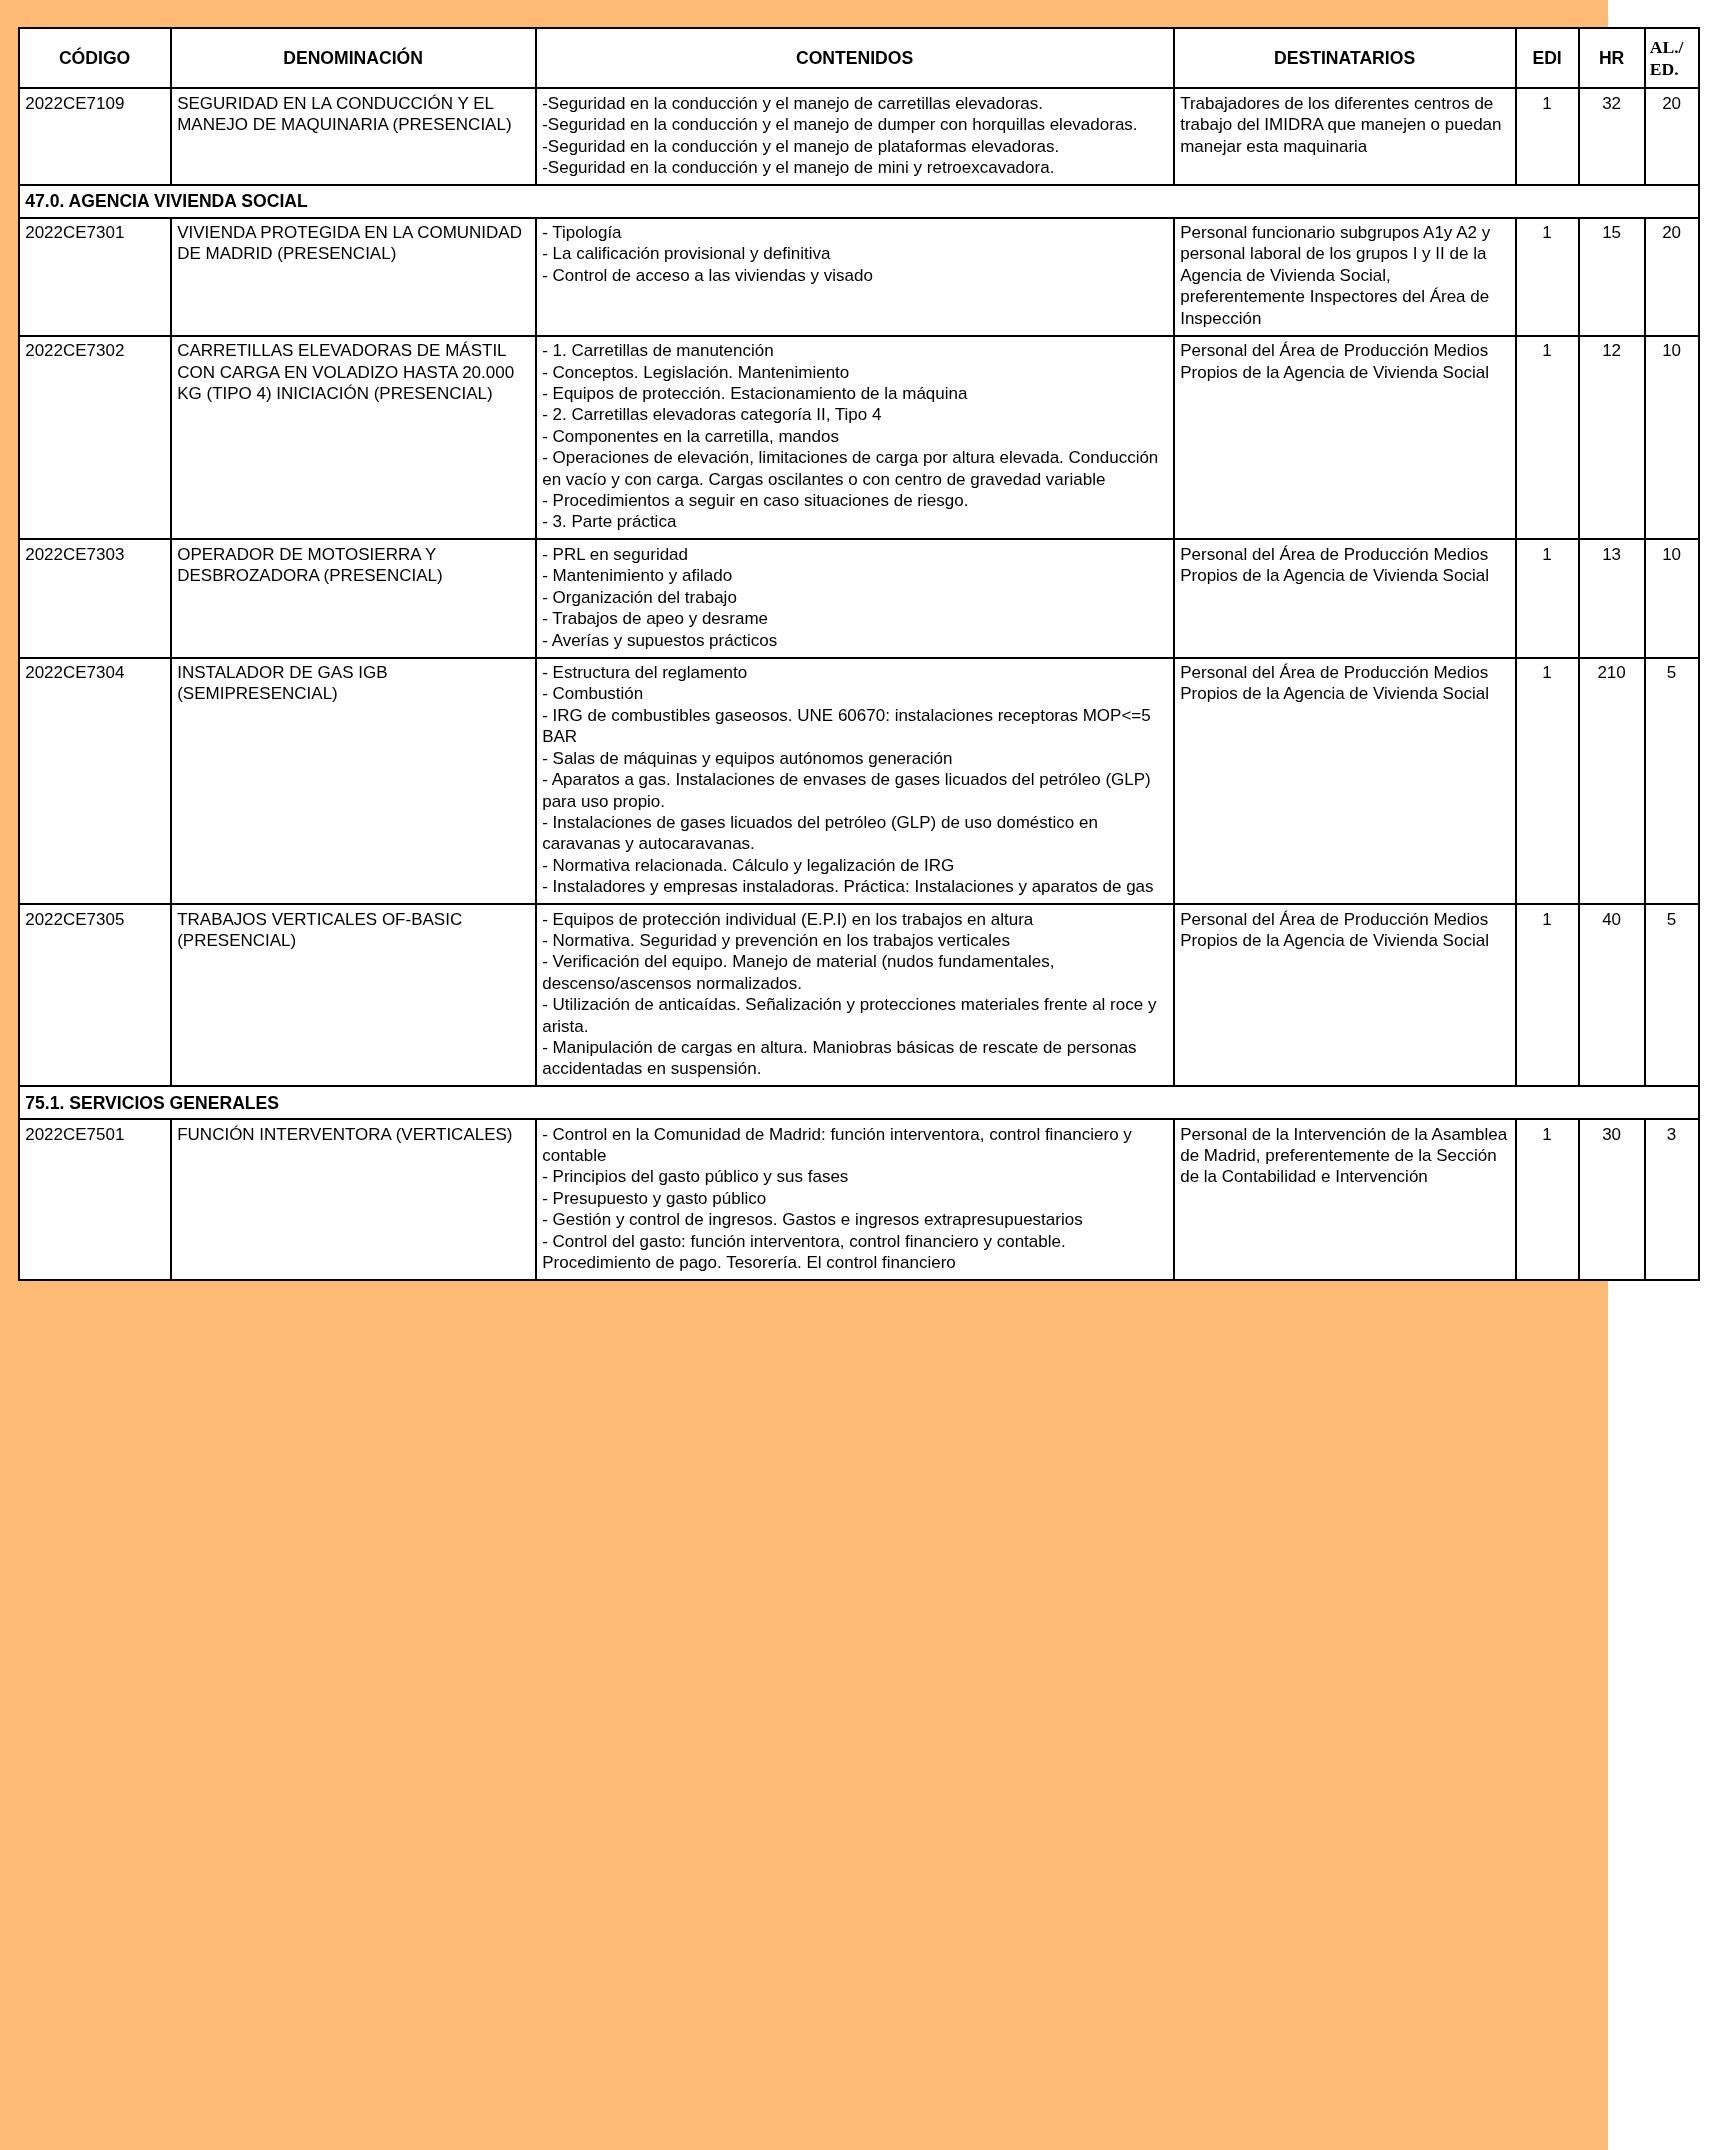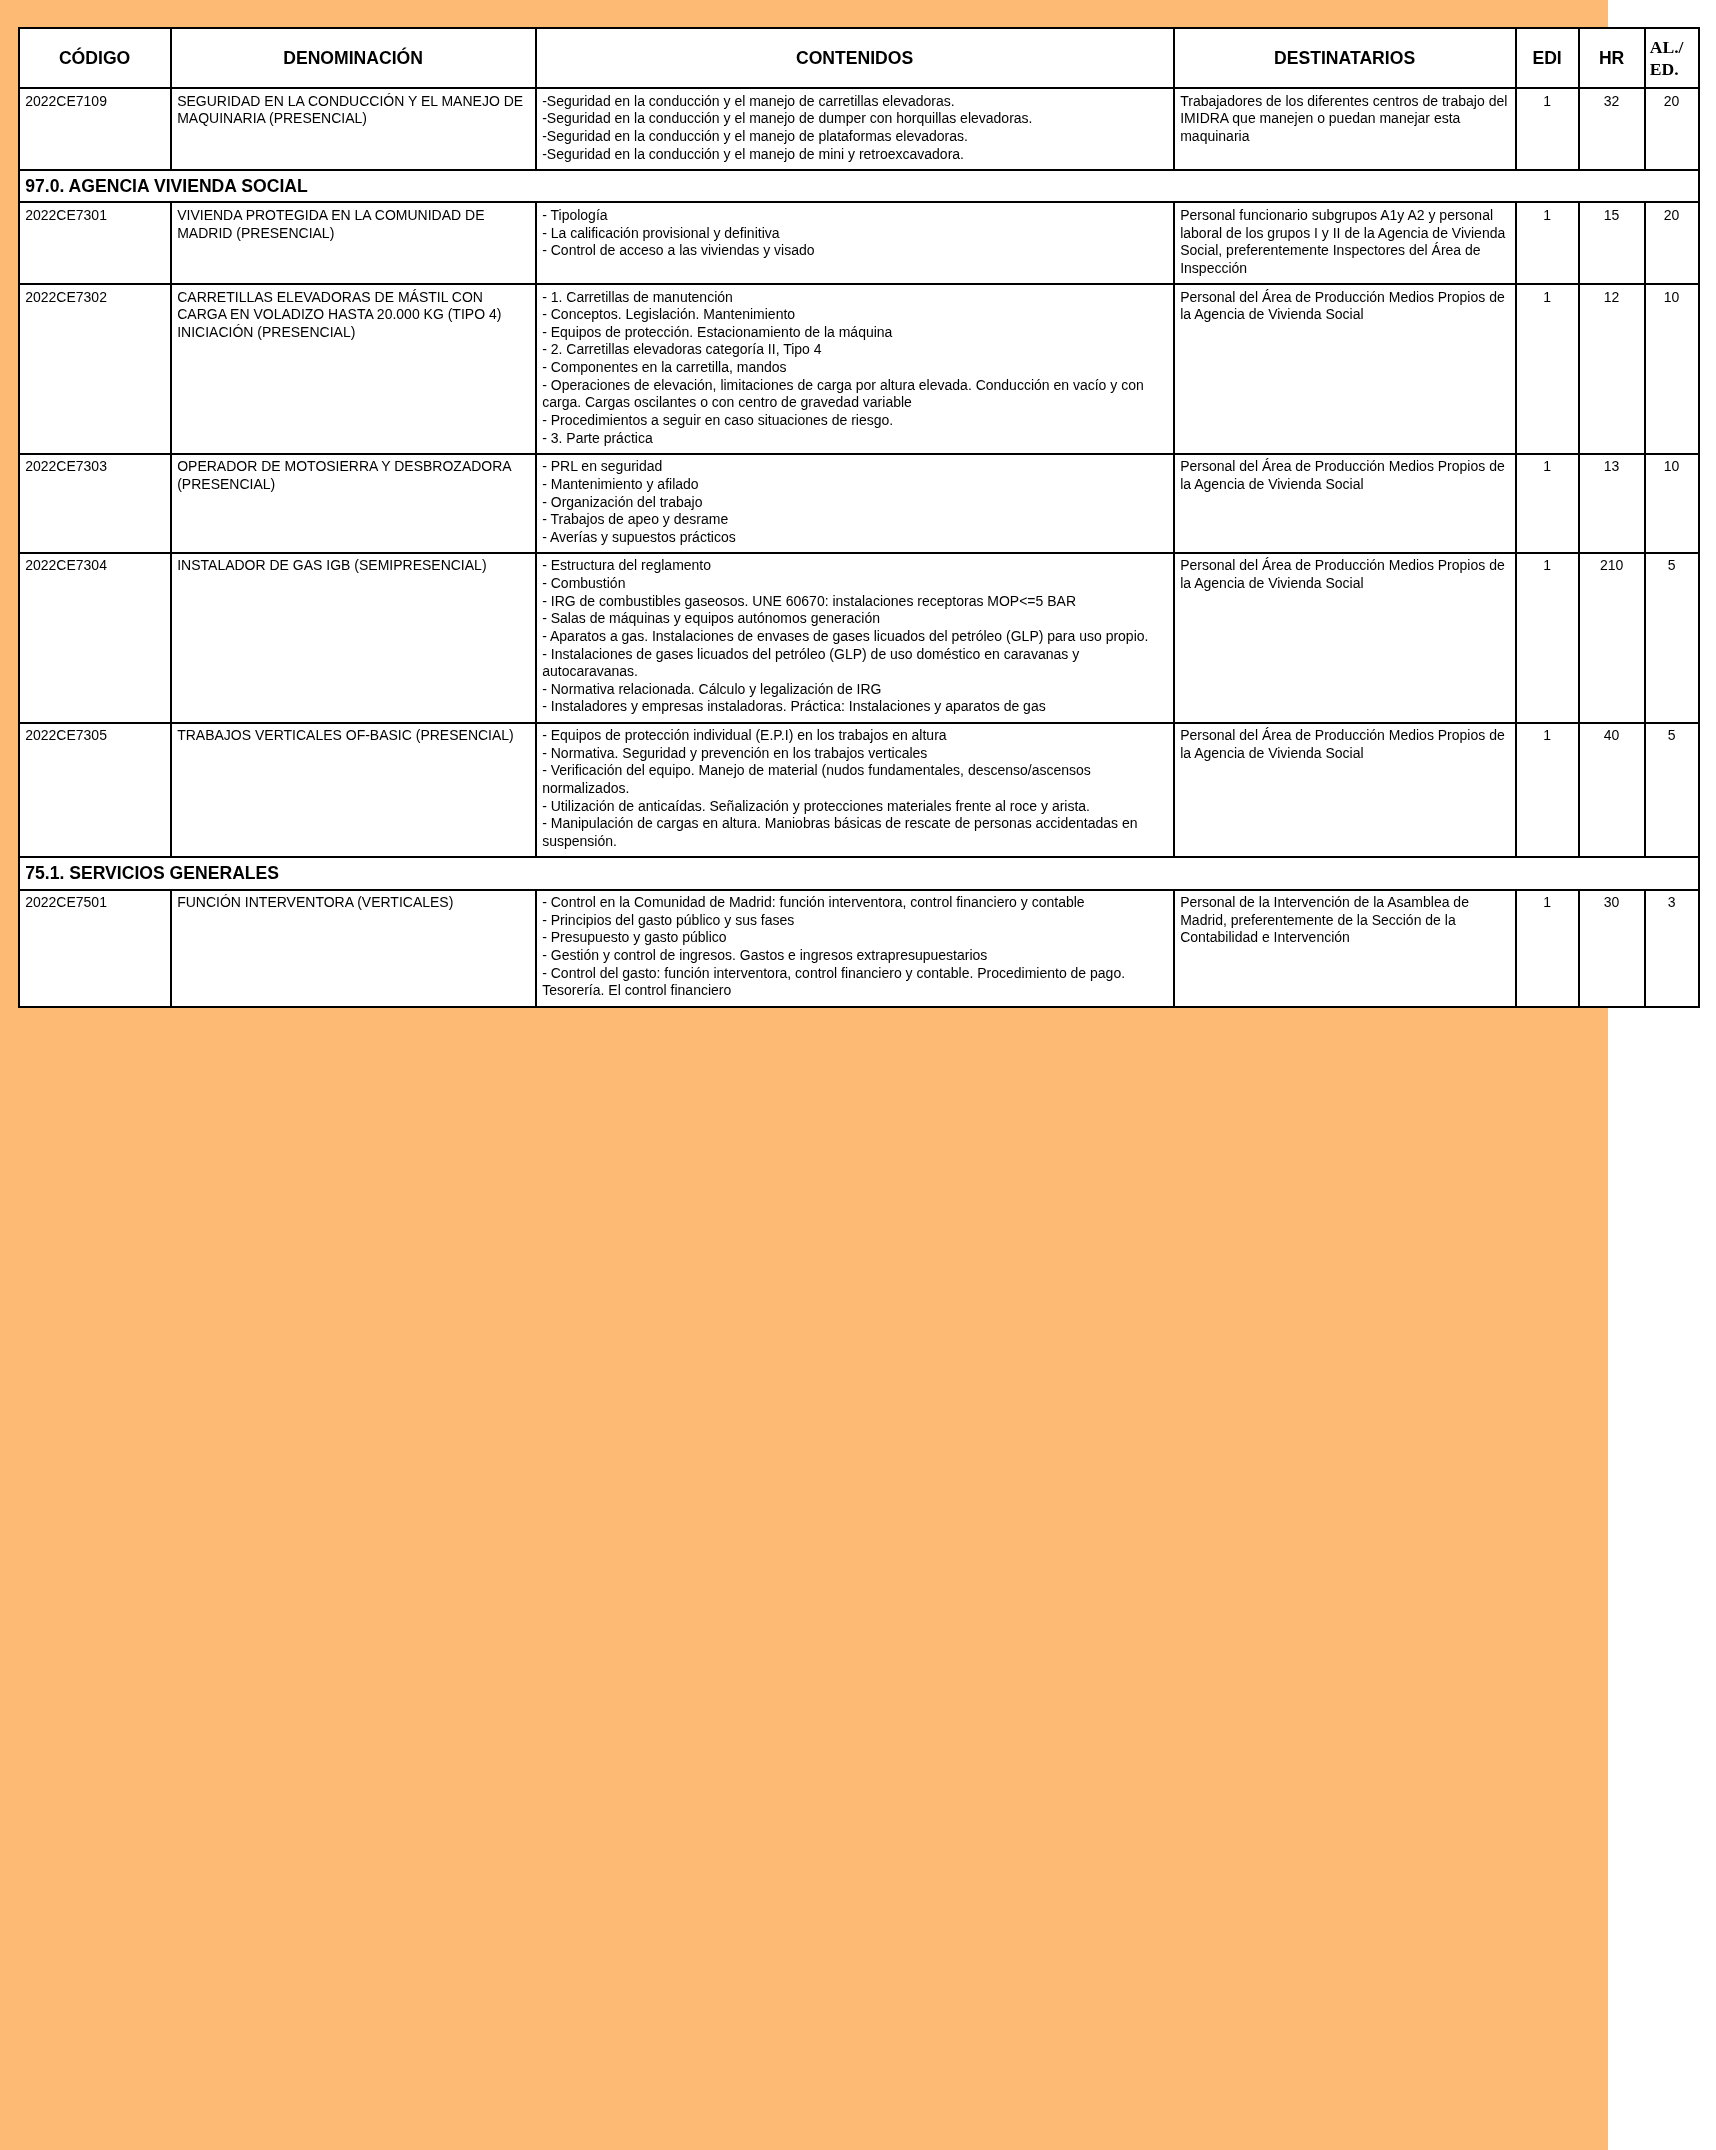--- a/index.html
+++ b/index.html
@@ -26,21 +26,21 @@
   table.courses col.c-contenidos    { width: 638px; }
   table.courses col.c-destinatarios { width: 342px; }
   table.courses col.c-edi           { width: 63px; }
   table.courses col.c-hr            { width: 66px; }
   table.courses col.c-aled          { width: 54px; }
 
   table.courses th,
   table.courses td {
     border: 2.1px solid #000000;
     padding: 3.5px 5.6px 5.6px 5.6px;
-    font-size: 14px;
+    font-size: 17px;
     line-height: 1.26;
     vertical-align: top;
     white-space: pre-line;
     overflow-wrap: break-word;
     background: #ffffff;
   }
   table.courses th {
     font-weight: bold;
     text-align: center;
     vertical-align: middle;
@@ -97,21 +97,21 @@
 -Seguridad en la conducción y el manejo de dumper con horquillas elevadoras.
 -Seguridad en la conducción y el manejo de plataformas elevadoras.
 -Seguridad en la conducción y el manejo de mini y retroexcavadora.</td>
         <td>Trabajadores de los diferentes centros de trabajo del IMIDRA que manejen o puedan manejar esta maquinaria</td>
         <td class="cell-num">1</td>
         <td class="cell-num">32</td>
         <td class="cell-num">20</td>
       </tr>
 
       <tr class="section-row">
-        <td colspan="7">97.0. AGENCIA VIVIENDA SOCIAL</td>
+        <td colspan="7">47.0. AGENCIA VIVIENDA SOCIAL</td>
       </tr>
 
       <tr>
         <td class="cell-codigo">2022CE7301</td>
         <td>VIVIENDA PROTEGIDA EN LA COMUNIDAD DE MADRID (PRESENCIAL)</td>
         <td>- Tipología
 - La calificación provisional y definitiva
 - Control de acceso a las viviendas y visado</td>
         <td>Personal funcionario subgrupos A1y A2 y personal laboral de los grupos I y II de la Agencia de Vivienda Social, preferentemente Inspectores del Área de Inspección</td>
         <td class="cell-num">1</td>

